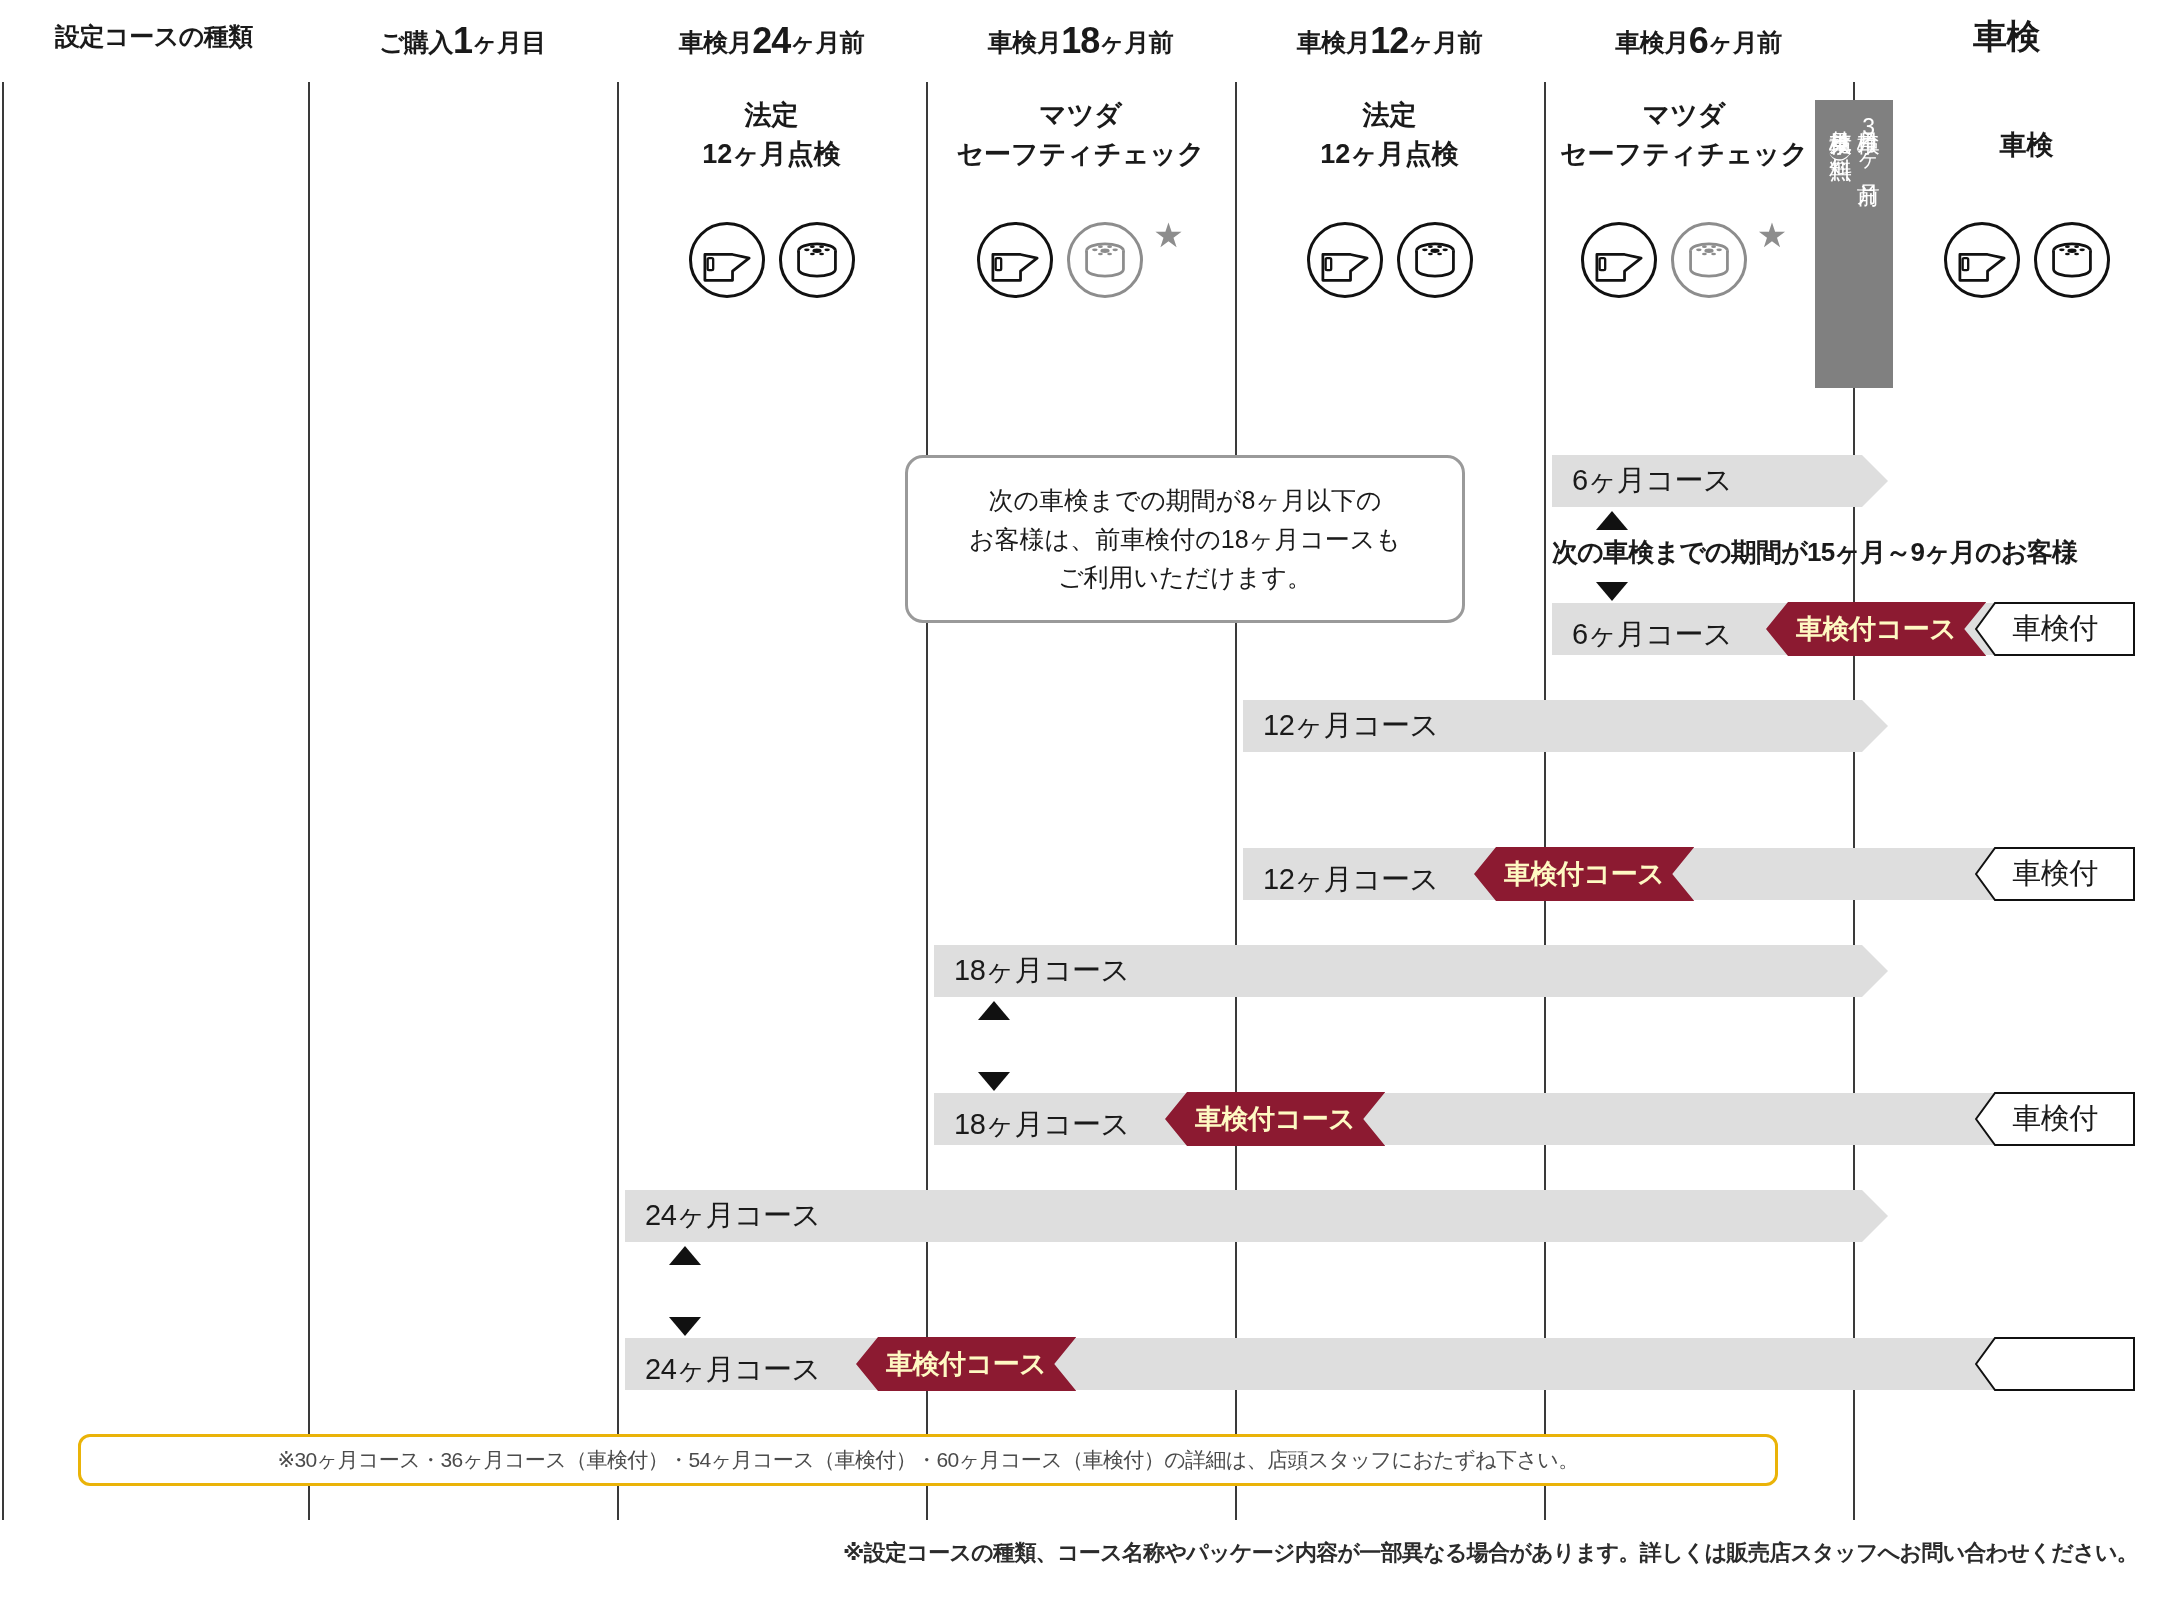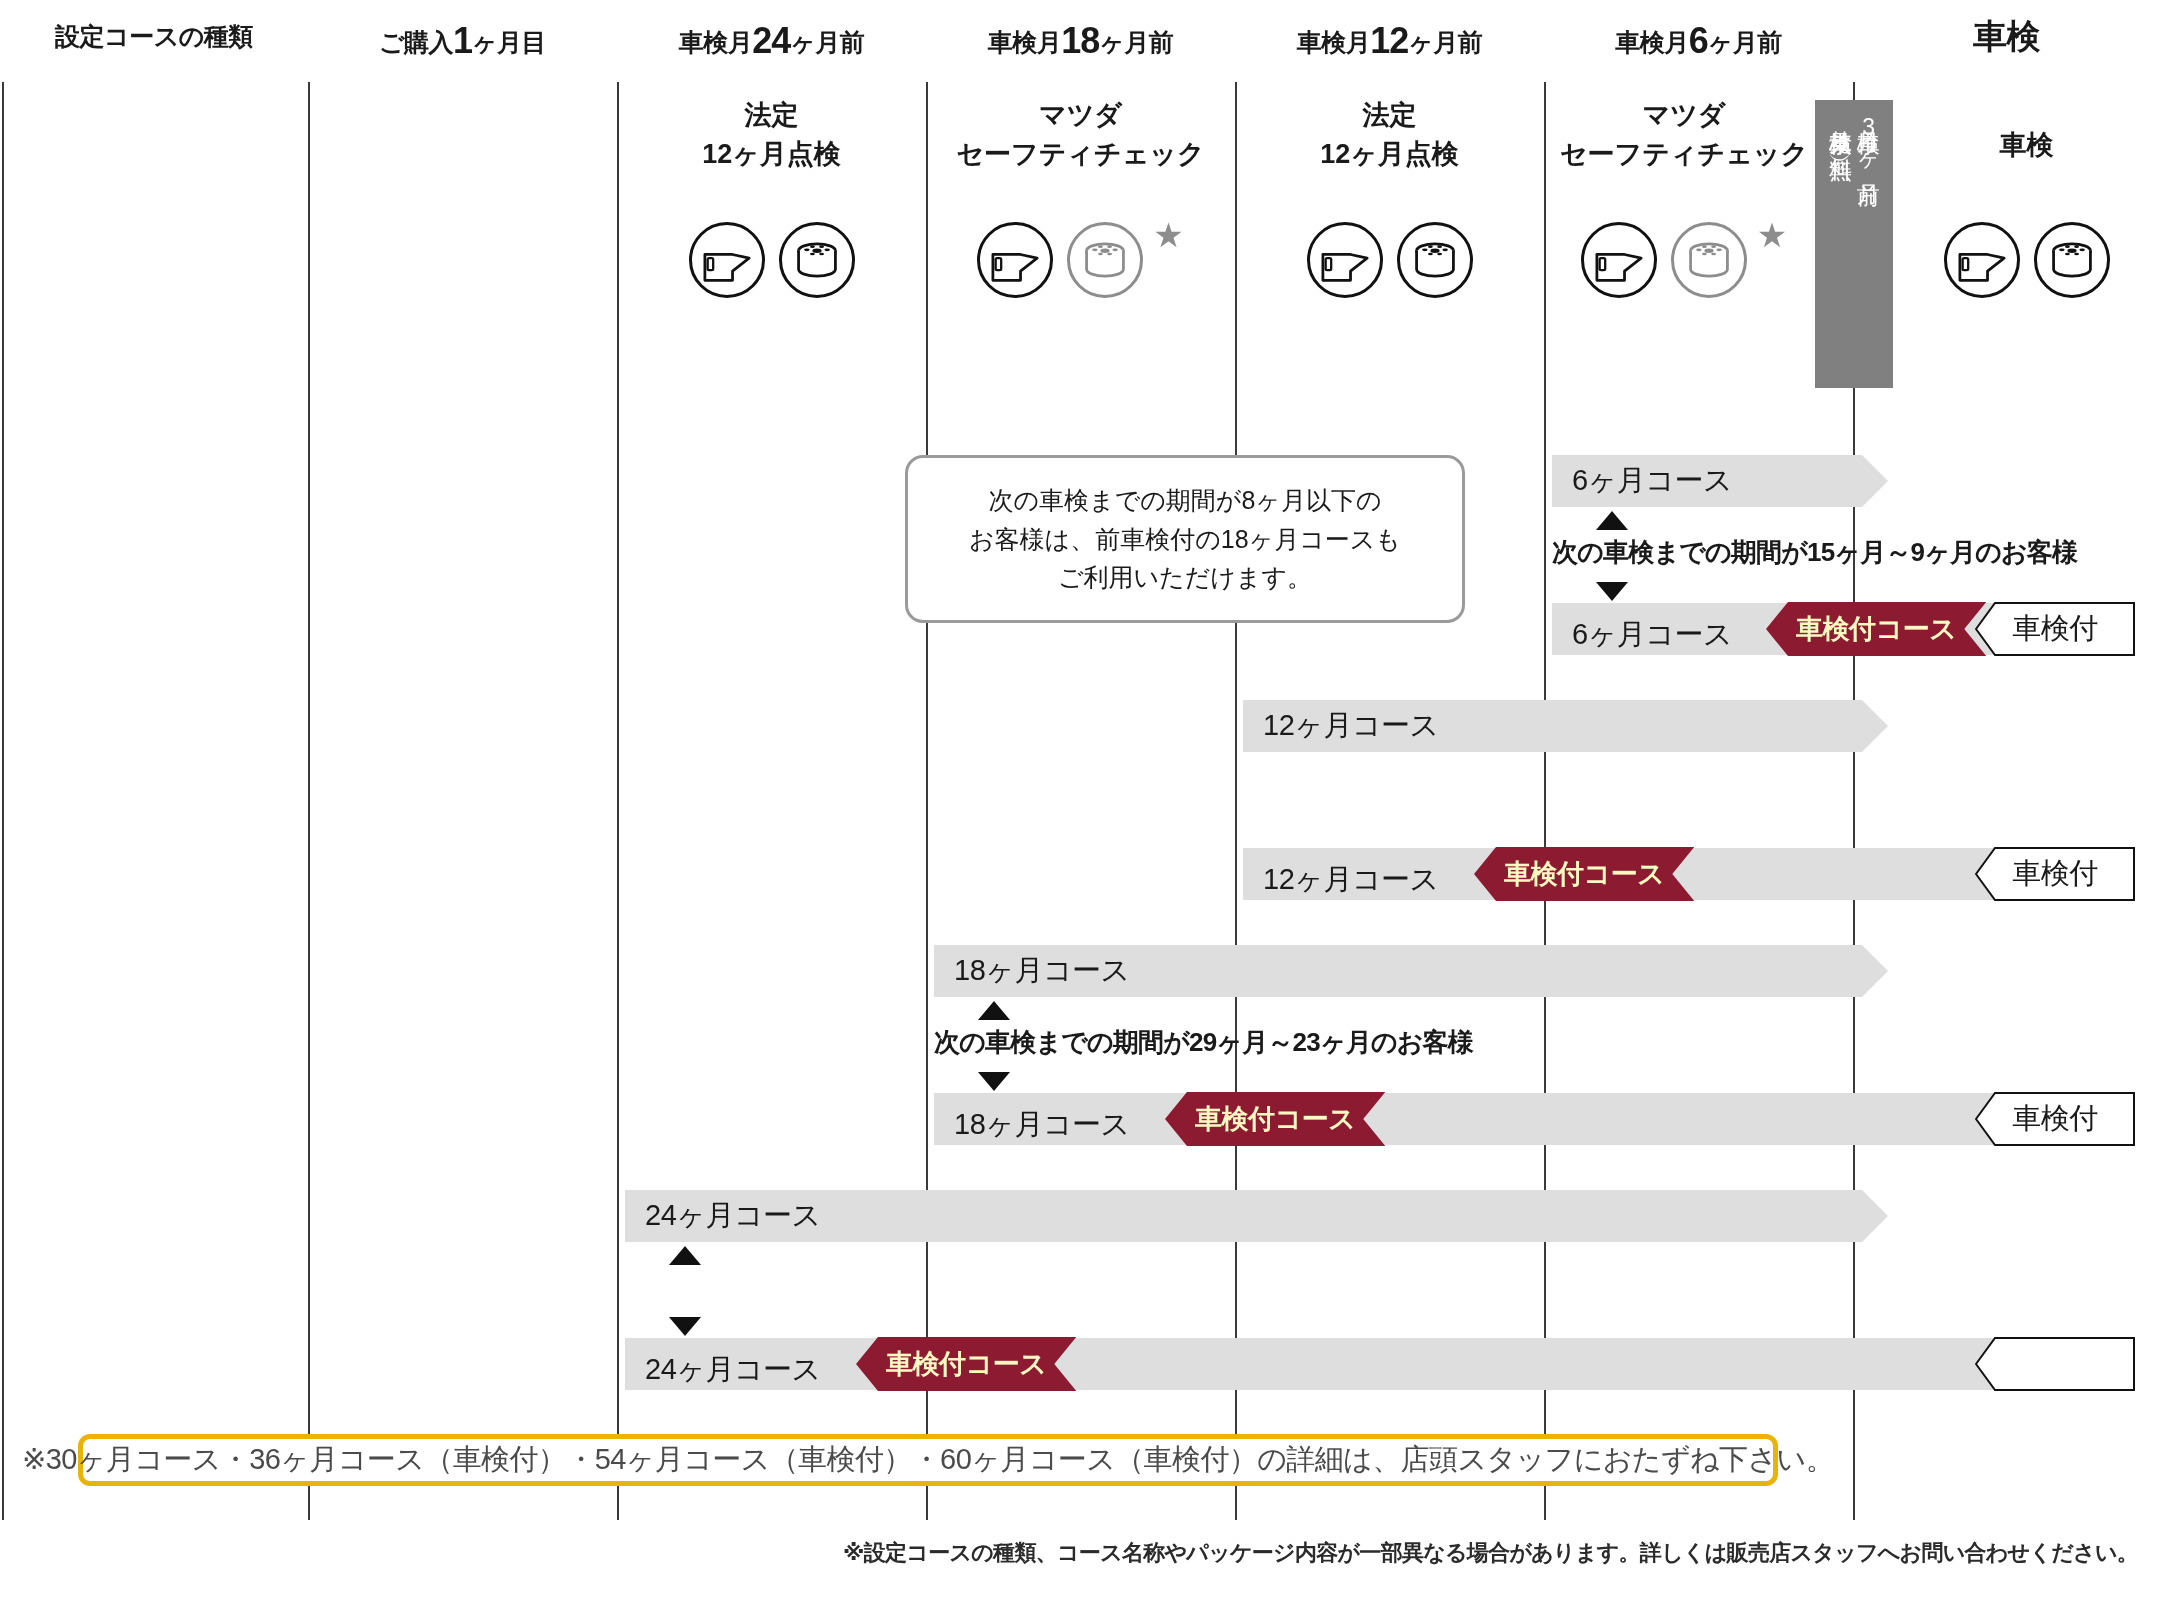--- a/index.html
+++ b/index.html
@@ -213,28 +213,28 @@
     letter-spacing: -0.8px;
   }
 
   
   .note-box {
     position: absolute;
     left: 78px;
     top: 1434px;
     width: 1700px;
     height: 52px;
-    border: 5px solid #eab308;
+    border: 3px solid #eab308;
     border-radius: 12px;
     background: #fff;
     display: flex;
     align-items: center;
     justify-content: center;
     color: #4b4b4b;
-    font-size: 29px;
+    font-size: 21px;
     white-space: nowrap;
     letter-spacing: -0.6px;
   }
   .bottom-note {
     position: absolute;
     left: 0; right: 22px;
     top: 1538px;
     text-align: right;
     font-size: 22px;
     font-weight: bold;
@@ -483,21 +483,20 @@
       </span>
     <span class="hx-txt">車検付</span>
   </div>
 
   <div class="bar" style="left:934px;top:945px;width:928px">
     <span class="bar-label">18ヶ月コース</span>
     <span class="arrow-tip"></span>
   </div>
   <div class="cond" style="left:934px;top:999px;width:620px">
     <span class="tri up" style="left:44px"></span>
-    <span class="cond-text">次の車検までの期間が29ヶ月～23ヶ月のお客様</span>
     <span class="tri down" style="left:44px"></span>
   </div>
   <div class="bar" style="left:934px;top:1093px;width:1138px"></div>
   <span class="bar-label" style="position:absolute;left:954px;top:1105px;font-size:29px;white-space:nowrap;letter-spacing:-0.5px">18ヶ月コース</span>
   <div class="badge-red" style="left:1165px;top:1092px">
     <span>車検付コース</span>
   </div>
   <div class="badge-hollow" style="left:1975px;top:1092px;width:160px">
     <span class="hx">
         <svg viewBox="0 0 160 54" preserveAspectRatio="none">

